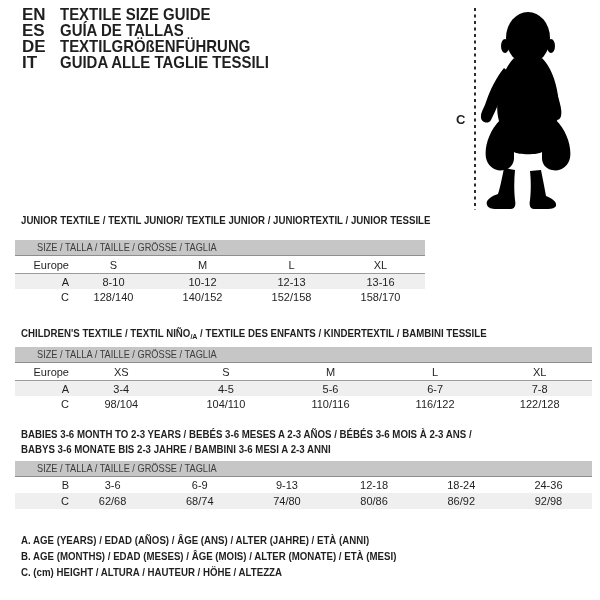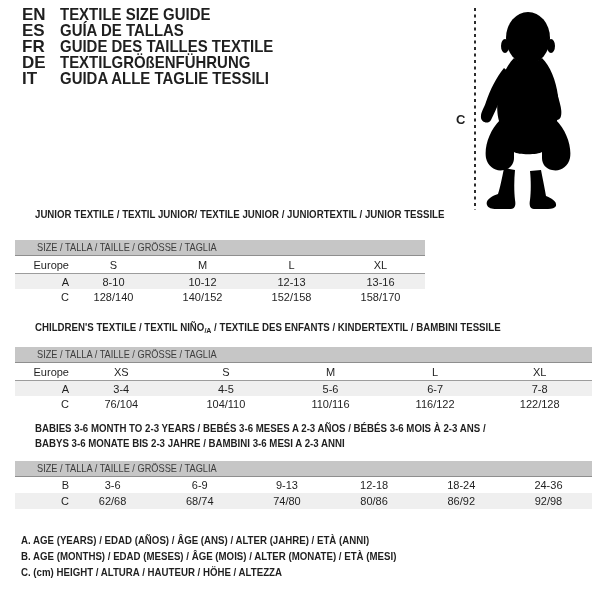--- a/index.html
+++ b/index.html
@@ -12,21 +12,21 @@
 
   
   .lang-block{position:absolute;left:22px;top:7px;}
   .lang-row{display:flex;height:16px;align-items:center;font-size:17px;font-weight:bold;}
   .lang-code{width:38px;flex:0 0 38px;}
 
   
   .figure{position:absolute;left:448px;top:2px;width:150px;height:212px;}
 
   
-  .tbl-title{position:absolute;left:35px;font-size:11px;font-weight:bold;line-height:15px;white-space:nowrap;}
+  .tbl-title{position:absolute;left:21px;font-size:11px;font-weight:bold;line-height:15px;white-space:nowrap;margin-top:6px;}
   .subscript{font-size:8px;vertical-align:-2px;}
 
   
   .size-table{position:absolute;font-size:11px;}
   .bar{
     height:15px;line-height:15px;background:var(--header-bar,#c6c6c6);
     border-bottom:1px solid var(--bar-border,#8e8e8e);
     color:#3d3d3d;padding-left:22px;font-size:10.5px;
   }
   .trow{display:flex;align-items:center;height:16px;}
@@ -44,24 +44,20 @@
 <body>
 
 <div class="lang-block">
   <div class="lang-row">
     <span class="lang-code">EN</span>
     <span class="cond">TEXTILE SIZE GUIDE</span>
   </div>
   <div class="lang-row">
     <span class="lang-code">ES</span>
     <span class="cond">GUÍA DE TALLAS</span>
-  </div>
-  <div class="lang-row">
-    <span class="lang-code">FR</span>
-    <span class="cond">GUIDE DES TAILLES TEXTILE</span>
   </div>
   <div class="lang-row">
     <span class="lang-code">DE</span>
     <span class="cond">TEXTILGRÖßENFÜHRUNG</span>
   </div>
   <div class="lang-row">
     <span class="lang-code">IT</span>
     <span class="cond">GUIDA ALLE TAGLIE TESSILI</span>
   </div>
 </div>
@@ -132,21 +128,21 @@
   <div class="trow alt slim">
     <div class="cell label">A</div>
     <div class="cell">3-4</div>
     <div class="cell">4-5</div>
     <div class="cell">5-6</div>
     <div class="cell">6-7</div>
     <div class="cell">7-8</div>
   </div>
   <div class="trow">
     <div class="cell label">C</div>
-    <div class="cell">76/104</div>
+    <div class="cell">98/104</div>
     <div class="cell">104/110</div>
     <div class="cell">110/116</div>
     <div class="cell">116/122</div>
     <div class="cell">122/128</div>
   </div>
 </div>
 
 <div class="tbl-title" style="top:421px;">
   <span class="cond">BABIES 3-6 MONTH TO 2-3 YEARS / BEBÉS 3-6 MESES A 2-3 AÑOS / BÉBÉS 3-6 MOIS À 2-3 ANS /</span><br>
   <span class="cond">BABYS 3-6 MONATE BIS 2-3 JAHRE / BAMBINI 3-6 MESI A 2-3 ANNI</span>

